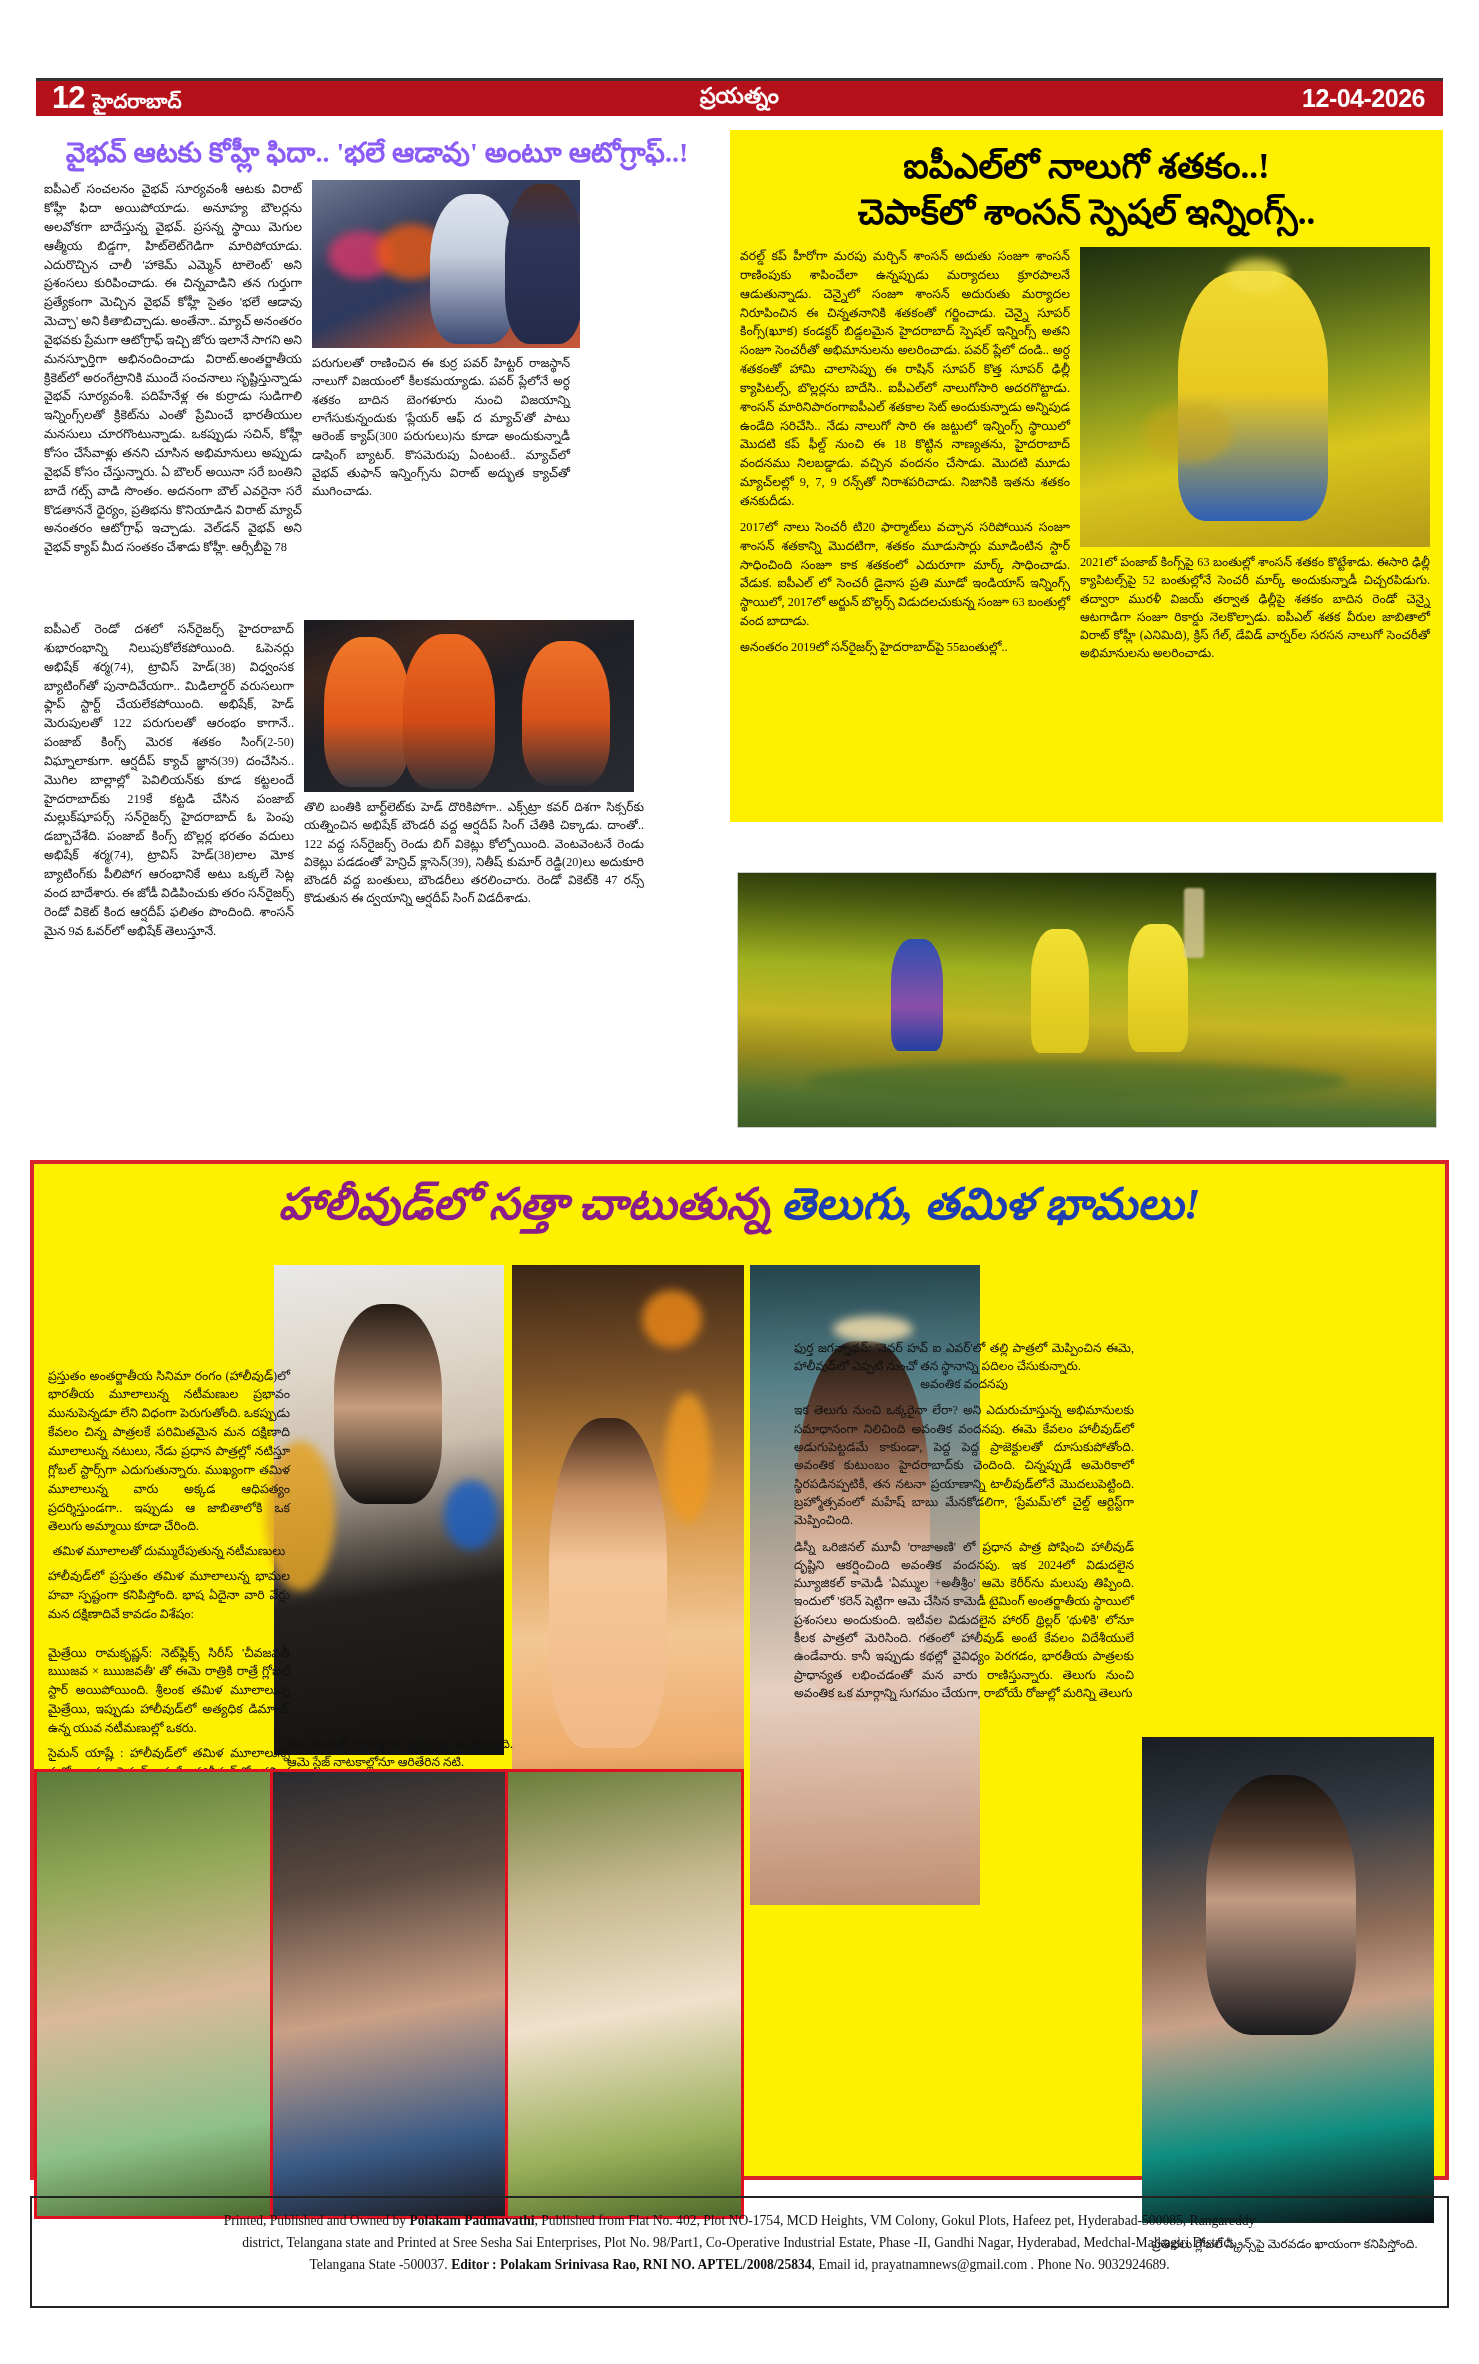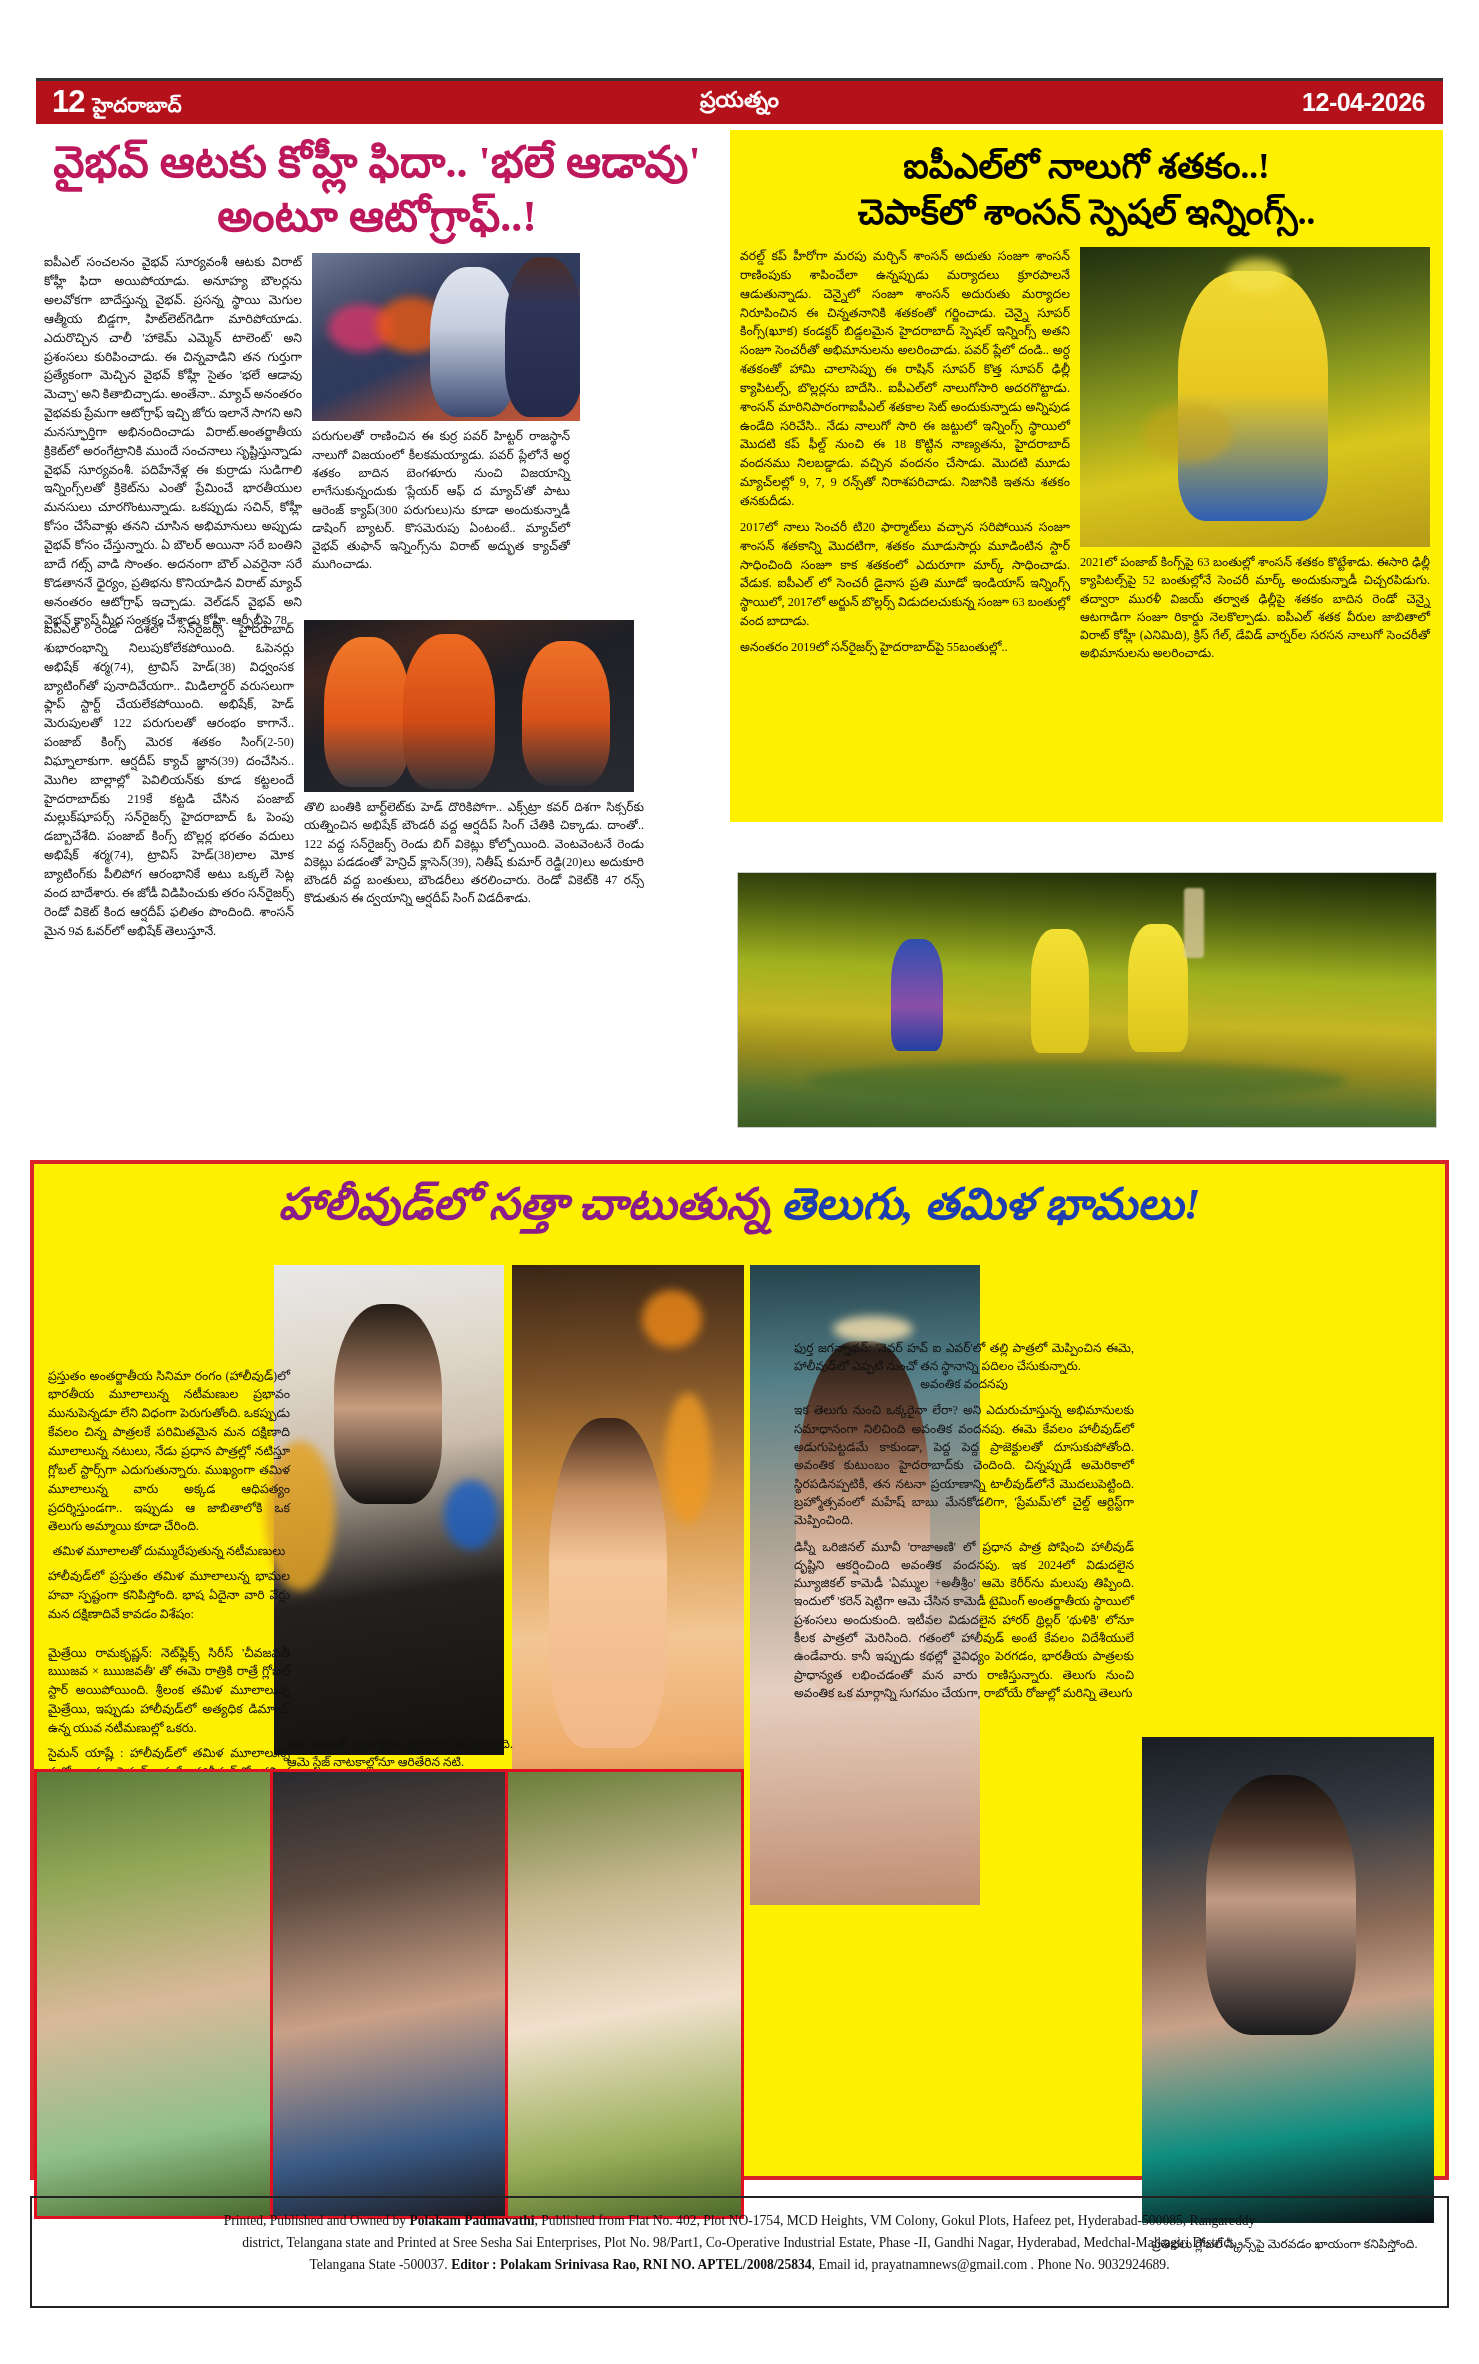--- a/index.html
+++ b/index.html
@@ -11,40 +11,40 @@
   .page {
     position: relative;
     width: 1479px; height: 2364px;
     background: #fff;
     overflow: hidden;
   }
 
   
   .masthead {
     position: absolute; left: 36px; top: 78px;
-    width: 1407px; height: 46px;
+    width: 1407px; height: 38px;
     background: #b5111b;
     border-top: 3px solid #333;
     display: flex; align-items: center;
     color: #fff;
   }
   .mast-left {
     display: flex; align-items: baseline; gap: 8px;
     padding-left: 16px; width: 33%;
   }
   .mast-pageno { font-size: 31px; font-weight: bold; font-family: "Liberation Sans", sans-serif; letter-spacing: -1px; }
   .mast-city { font-size: 20px; font-weight: bold; }
   .mast-center { width: 34%; text-align: center; font-size: 22px; font-weight: bold; }
   .mast-right { width: 33%; text-align: right; padding-right: 18px;
     font-size: 25px; font-weight: bold; font-family: "Liberation Sans", sans-serif; letter-spacing: -0.5px; }
 
   
   .hl-red {
-    color: #be185d; font-weight: bold; text-align: center;
-    font-size: 44px; line-height: 1.22;
+    color: #8b5cf6; font-weight: bold; text-align: center;
+    font-size: 28px; line-height: 1.22;
   }
   .hl-magenta {
     color: #cc1a7f; font-weight: bold; text-align: center;
     font-size: 38px; line-height: 1.22;
   }
   .body-txt {
     font-size: 12.4px; line-height: 1.52; text-align: justify;
     color: #111; hyphens: none; word-spacing: -0.3px;
   }
   .cap-txt { font-size: 12.2px; line-height: 1.5; text-align: justify; color: #111; }

